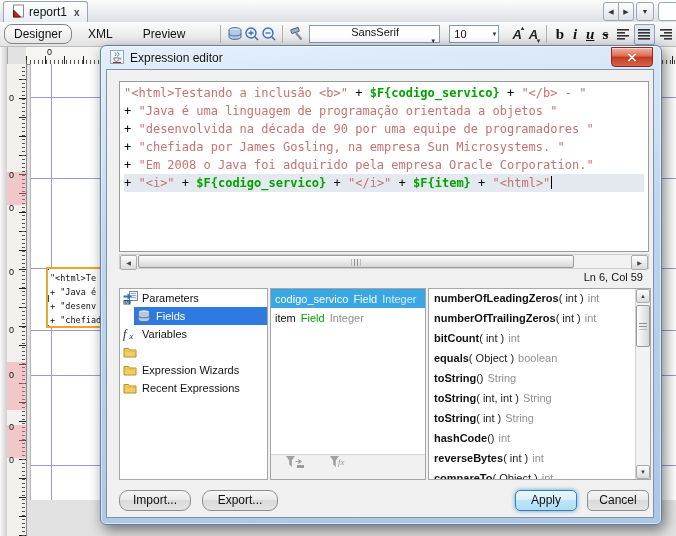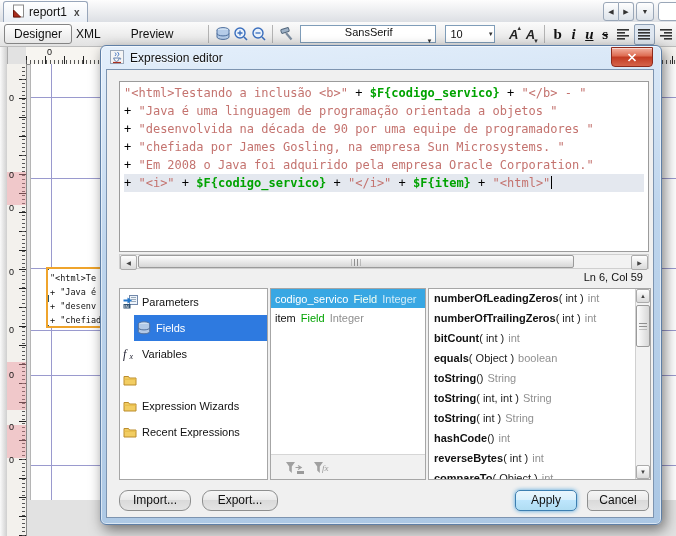--- a/index.html
+++ b/index.html
@@ -22,22 +22,22 @@
   .nav-btn.first{border-radius:3px 0 0 3px;}
   .nav-btn.last{border-radius:0 3px 3px 0;border-left:none;}
   .drop-btn{position:absolute;right:22px;top:2px;width:16px;height:17px;display:flex;align-items:center;
     justify-content:center;font-size:7px;color:#333;background:linear-gradient(#fefefe,#dde3ea);
     border:1px solid #9aa7b8;border-radius:3px;}
   .partial-btn{position:absolute;right:-6px;top:2px;width:22px;height:17px;
     background:#ffffff;border:1px solid #9aa7b8;border-radius:3px;}
   
   .toolbar{position:absolute;left:0;top:22px;width:676px;height:25px;display:flex;align-items:center;
     padding-left:4px;background:linear-gradient(#fbfbfb,#e2e2e2);border-bottom:1px solid #bdbdbd;box-sizing:border-box;}
-  .btn-designer{padding:2px 9px;border:1px solid #858585;border-radius:3px;
-    background:linear-gradient(#ffffff,#e6e6e6);font-size:12px;color:#111;margin-right:4px;}
+  .btn-designer{padding:2px 9px;border:1px solid #858585;border-radius:8px;
+    background:linear-gradient(#ffffff,#e6e6e6);font-size:12px;color:#111;margin-right:16px;}
   .tb-label{font-size:12px;color:#111;margin-right:30px;}
   .tb-sep{width:1px;height:18px;background:#b3b3b3;margin:0 5px;}
   .tb-icon{width:19px;height:19px;display:flex;align-items:center;justify-content:center;}
   .combo{height:18px;background:#fff;border:1px solid #7f9db9;display:flex;align-items:center;
     font-size:11px;color:#111;padding:0 3px 0 4px;box-sizing:border-box;}
   .combo .arr{margin-left:auto;font-size:6px;color:#333;padding-left:5px;}
   .combo-font{width:146px;margin-left:4px;flex-direction:column;}
   .combo-size{width:50px;margin-left:9px;gap:20px;}
   .fmt{font-family:"Liberation Serif",serif;font-size:15px;color:#111;width:17px;text-align:center;}
   .fmt-b{font-weight:bold;}
@@ -108,34 +108,34 @@
   .hs-btn.left{left:0;}
   .hs-btn.right{right:0;}
   .hs-thumb{position:absolute;left:18px;top:0;width:436px;height:13px;
     background:linear-gradient(#fdfdfd,#d7d7d7);border:1px solid #9a9a9a;border-radius:2px;box-sizing:border-box;}
   .hs-grip{position:absolute;left:50%;top:3px;width:9px;height:7px;transform:translateX(-50%);
     background:repeating-linear-gradient(90deg,#8f8f8f 0 1px,transparent 1px 3px);}
   .status{position:absolute;right:10px;top:201px;font-size:11px;color:#111;}
   
   .tree{position:absolute;left:12px;top:218px;width:149px;height:192px;background:#fff;
     border:1px solid #a6a6a6;overflow:hidden;box-sizing:border-box;}
-  .tree-row{height:26px;display:flex;align-items:center;gap:4px;padding-left:3px;font-size:11px;
+  .tree-row{height:18px;display:flex;align-items:center;gap:4px;padding-left:3px;font-size:11px;
     color:#111;white-space:nowrap;}
   .tree-row.selected{background:var(--tree-selection);color:#fff;margin-left:14px;}
   .tree-icon{width:15px;height:14px;flex:none;display:flex;align-items:center;}
   .members{position:absolute;left:163px;top:218px;width:156px;height:192px;background:#fff;
     border:1px solid #a6a6a6;overflow:hidden;box-sizing:border-box;}
   .member-row{height:19px;display:flex;align-items:center;gap:5px;padding-left:4px;font-size:11px;color:#111;white-space:nowrap;}
   .member-row .m-kind{color:#00a300;}
   .member-row .m-type{color:#8f8f8f;}
   .member-row.selected{background:var(--member-selection);color:#fff;}
   .member-row.selected .m-kind{color:#f2fff2;}
   .member-row.selected .m-type{color:#d2ecf8;}
   .members-footer{position:absolute;left:0;bottom:0;width:100%;height:25px;background:#f1f1f1;
-    border-top:1px solid #d6d6d6;display:flex;align-items:flex-end;gap:8px;padding-left:14px;box-sizing:border-box;}
+    border-top:1px solid #d6d6d6;display:flex;align-items:flex-start;gap:24px;padding-left:14px;box-sizing:border-box;}
   .methods{position:absolute;left:321px;top:218px;width:223px;height:192px;background:#fff;
     border:1px solid #a6a6a6;overflow:hidden;box-sizing:border-box;}
   .method-rows{position:absolute;left:0;top:0;width:206px;height:100%;overflow:hidden;}
   .method-row{height:20px;display:flex;align-items:baseline;padding:3px 0 0 5px;font-size:11px;
     white-space:nowrap;box-sizing:border-box;}
   .m-name{font-weight:bold;color:#111;}
   .m-params{color:#222;}
   .m-ret{color:#909090;margin-left:4px;}
   .vscroll{position:absolute;right:0;top:0;width:15px;height:100%;background:#f2f2f2;border-left:1px solid #d0d0d0;box-sizing:border-box;}
   .vs-btn{position:absolute;left:0;width:14px;height:14px;display:flex;align-items:center;justify-content:center;

